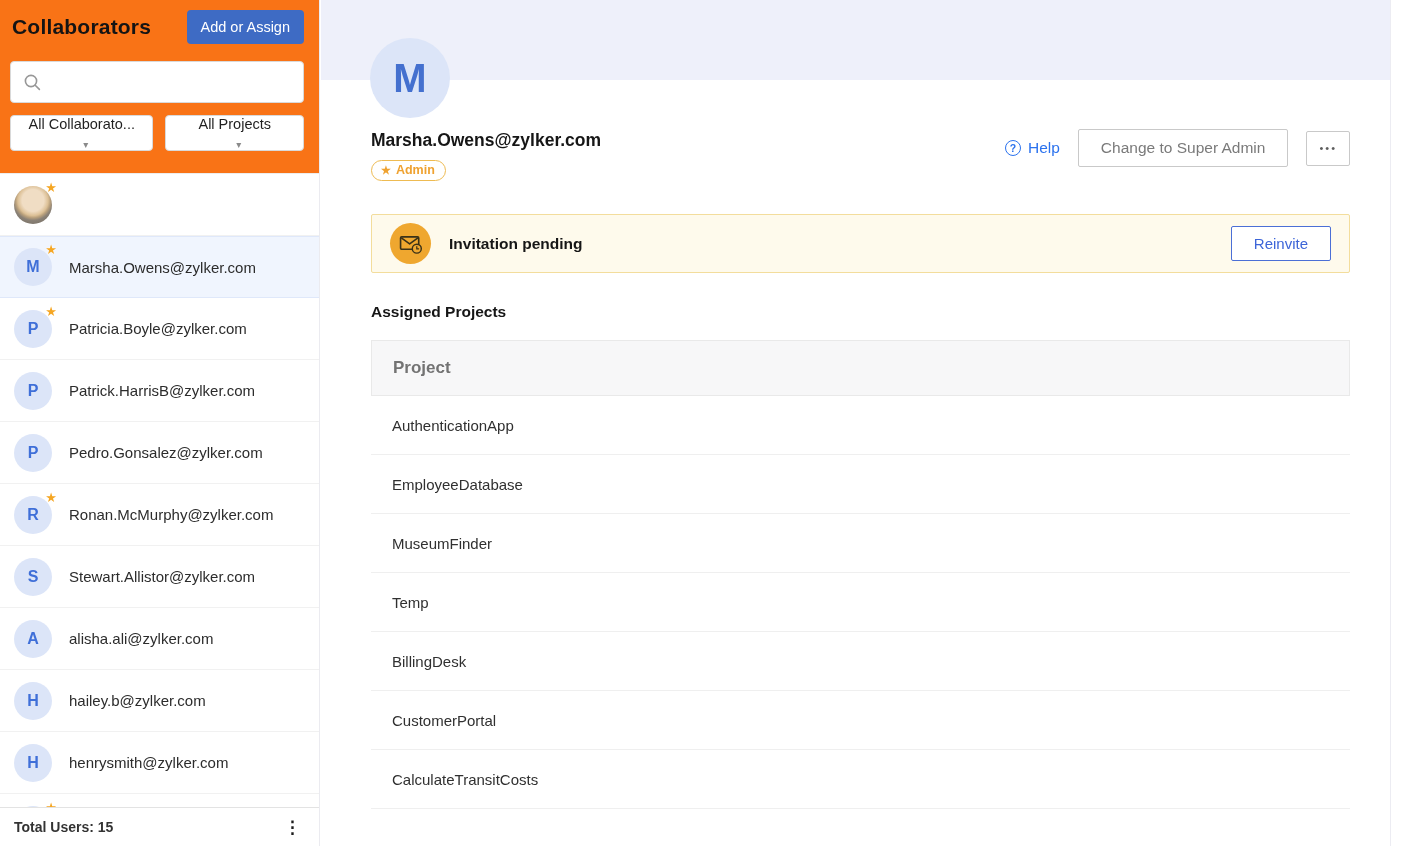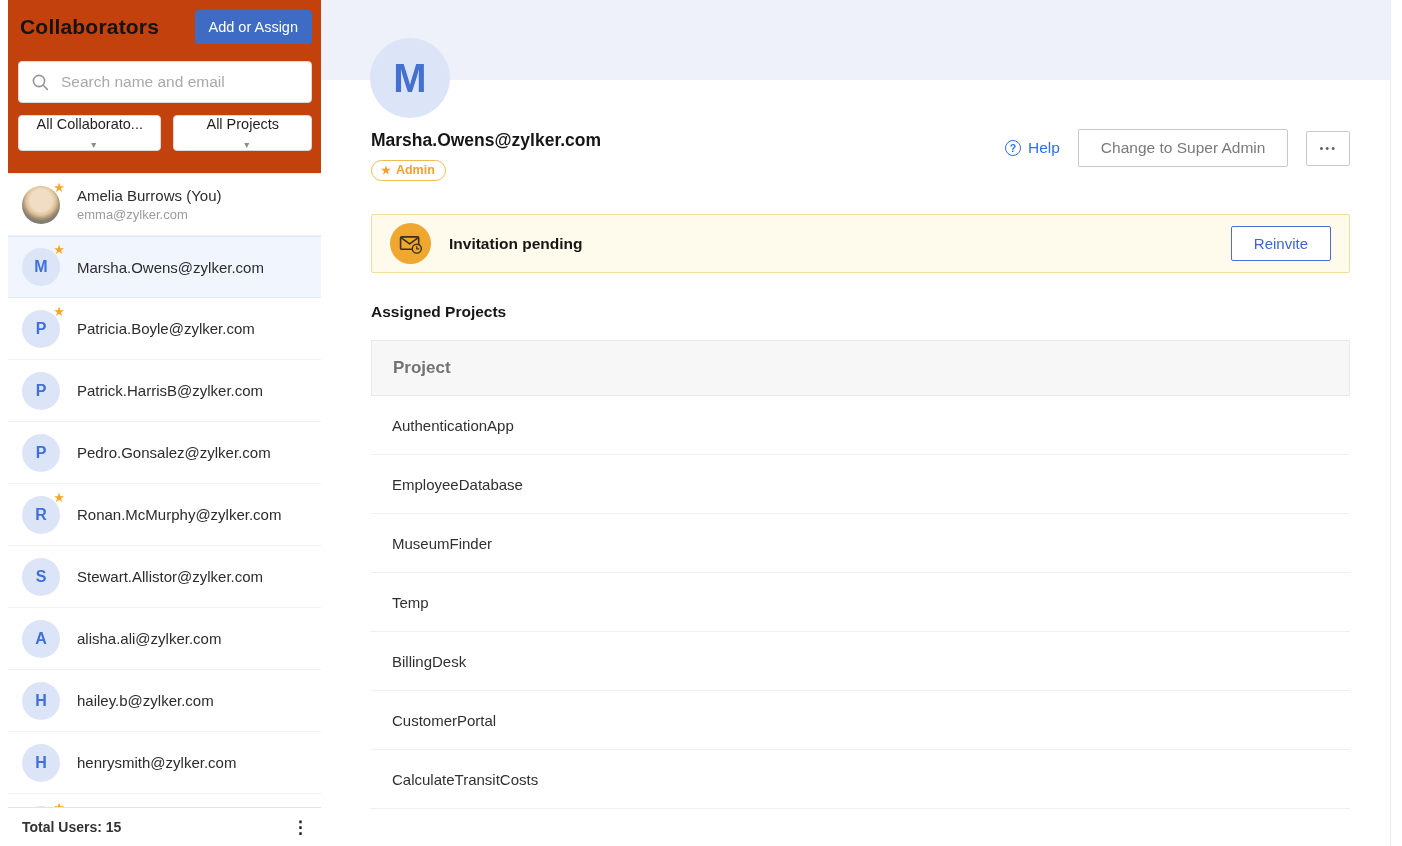--- a/index.html
+++ b/index.html
@@ -2,21 +2,21 @@
 <html style="--accent_blue: #3e6bc4; --link_blue: #2b72ee; --action_blue: #3d65d8; --star_orange: #f5a623; --admin_orange: #efa230; --banner_bg: #fefaec; --banner_border: #f3dd9c; --icon_amber: #efa72f; --selected_row_bg: #f0f5fe; --header_band_bg: #eef0fa; --avatar_bg: #dce5f8; --avatar_text: #4470cf;"><head>
 <meta charset="utf-8">
 <style>
   html,body{margin:0;padding:0;}
   body{
     width:1402px;height:846px;position:relative;overflow:hidden;
     background:#fff;font-family:"Liberation Sans",sans-serif;color:#222;
   }
   
   .sidebar{
-    position:absolute;left:8px;top:0;width:320px;height:846px;background:#c2410c;
+    position:absolute;left:0;top:0;width:320px;height:846px;background:#f97316;
     border-right:1px solid #ebebf0;display:flex;flex-direction:column;box-sizing:border-box;
   }
   .sb-header{display:flex;align-items:center;justify-content:space-between;padding:10px 15px 0 12px;}
   .sb-title{font-size:21px;font-weight:bold;color:#141414;margin:0;letter-spacing:.2px;}
   .add-btn{
     background:var(--accent_blue,#3e6bc4);color:#fff;border:none;border-radius:4px;
     font-size:14.5px;padding:9px 14px;font-family:inherit;cursor:pointer;
   }
   .search-box{
     margin:17px 15px 0 10px;height:42px;border:1px solid #d9d9d9;border-radius:4px;
@@ -133,44 +133,39 @@
   <div class="sb-header">
     <h1 class="sb-title">Collaborators</h1>
     <button class="add-btn">Add or Assign</button>
   </div>
 
   <div class="search-box">
     <svg width="18" height="18" viewBox="0 0 18 18">
       <circle cx="8" cy="8" r="5.6" fill="none" stroke="#979797" stroke-width="1.6"></circle>
       <line x1="12.2" y1="12.2" x2="16.4" y2="16.4" stroke="#979797" stroke-width="1.6" stroke-linecap="round"></line>
     </svg>
-    <input placeholder="Search name and email" style="">
   </div>
 
   <div class="filters">
     <div class="dropdown dd1">
       <span>All Collaborato...</span>
       <span class="caret">▾</span>
     </div>
     <div class="dropdown dd2">
       <span>All Projects</span>
       <span class="caret">▾</span>
     </div>
   </div>
 
   <ul class="user-list">
 
       <li class="user-item">
         <span class="avatar photo">
 
           <span class="star visible">★</span>
-        </span>
-        <span class="uinfo">
-          <span class="uname">Amelia Burrows (You)</span>
-          <span class="uemail">emma@zylker.com</span>
         </span>
       </li>
 
       <li class="user-item selected">
         <span class="avatar">
           <span class="initial">M</span>
           <span class="star visible">★</span>
         </span>
         <span class="uinfo">
           <span class="uname">Marsha.Owens@zylker.com</span>

